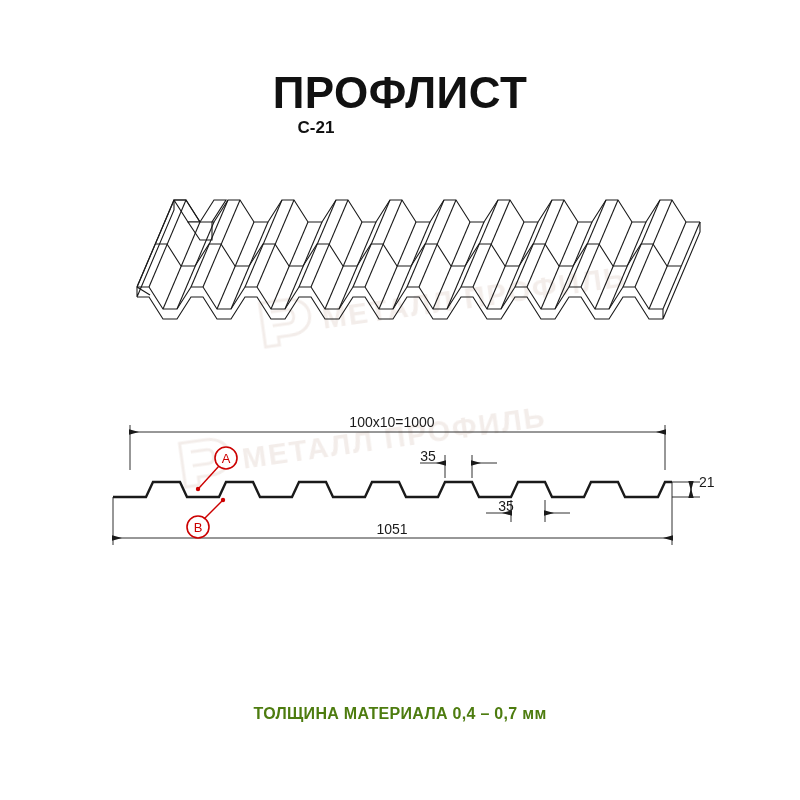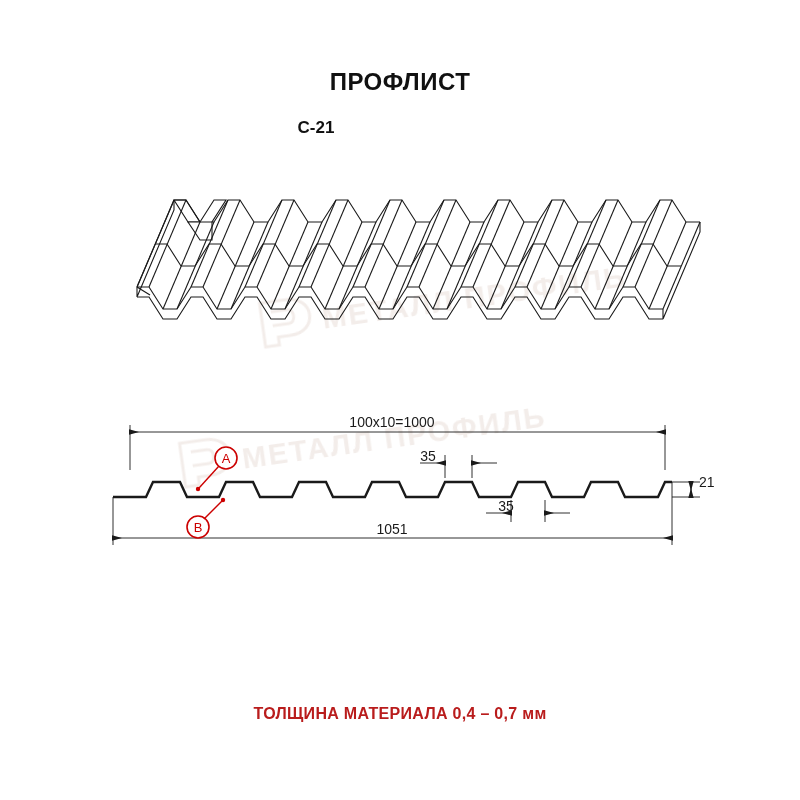--- a/index.html
+++ b/index.html
@@ -19,21 +19,21 @@
     position: relative;
     width: 800px;
     height: 800px;
   }
   .title {
     position: absolute;
     left: 0;
     top: 68px;
     width: 800px;
     text-align: center;
-    font-size: 24px;
+    font-size: 44px;
     font-weight: bold;
     letter-spacing: 0.5px;
     color: #111;
   }
   .subtitle {
     position: absolute;
     left: 0;
     top: 118px;
     width: 632px;
     text-align: center;
@@ -43,21 +43,21 @@
   }
   .footer-note {
     position: absolute;
     left: 0;
     top: 705px;
     width: 800px;
     text-align: center;
     font-size: 16px;
     font-weight: bold;
     letter-spacing: 0.3px;
-    color: #b91c1c;
+    color: #4d7c0f;
   }
   .iso-svg, .dim-svg, .wm-svg {
     position: absolute;
     left: 0;
     top: 0;
   }
   .wm-svg { z-index: 0; }
   .iso-svg { z-index: 2; }
   .dim-svg { z-index: 2; }
   text {

